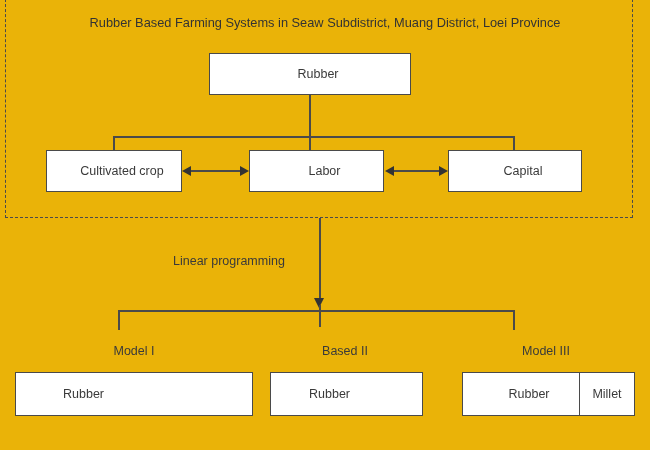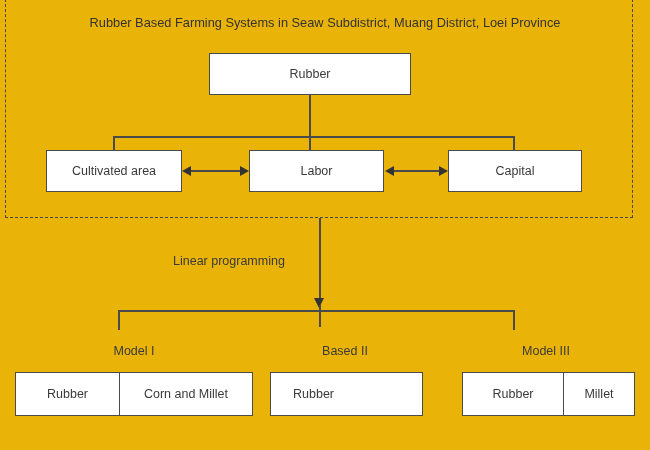--- a/index.html
+++ b/index.html
@@ -35,20 +35,21 @@
   }
   
   .node {
     position: absolute;
     box-sizing: border-box;
     border: 1.5px solid #4a4a4a;
     background: #ffffff;
     display: flex;
     flex-direction: row;
     align-items: stretch;
+    padding-left: 16px;
   }
   .cell {
     flex: 1 1 auto;
     display: flex;
     align-items: center;
     justify-content: center;
     color: #3a3a3a;
     font-size: 12.5px;
     white-space: nowrap;
     box-sizing: border-box;
@@ -103,21 +104,21 @@
 
   <div class="vline" style="left:309px; top:95px; height:56px;"></div>
 
   <div class="hline" style="left:113px; top:136px; width:401px;"></div>
 
   <div class="vline" style="left:113px; top:136px; height:15px;"></div>
 
   <div class="vline" style="left:513px; top:136px; height:15px;"></div>
 
   <div class="node" style="left:46px; top:150px; width:136px; height:42px;">
-    <div class="cell">Cultivated area</div>
+    <div class="cell">Cultivated crop</div>
   </div>
 
   <div class="node" style="left:448px; top:150px; width:134px; height:42px;">
     <div class="cell">Capital</div>
   </div>
 
   <div class="node" style="left:249px; top:150px; width:135px; height:42px;">
     <div class="cell">Labor</div>
   </div>
 
@@ -141,21 +142,20 @@
   <div class="vline" style="left:118px; top:310px; height:20px;"></div>
 
   <div class="vline" style="left:513px; top:310px; height:20px;"></div>
 
   <div class="txt" style="left:134px; top:344px; transform:translateX(-50%);">Model I</div>
   <div class="txt" style="left:345px; top:344px; transform:translateX(-50%);">Based II</div>
   <div class="txt" style="left:546px; top:344px; transform:translateX(-50%);">Model III</div>
 
   <div class="node" style="left:15px; top:372px; width:238px; height:44px;">
     <div class="cell" style="flex:0 0 103px;">Rubber</div>
-    <div class="cell">Corn and Millet</div>
   </div>
 
   <div class="node" style="left:270px; top:372px; width:153px; height:44px;">
     <div class="cell" style="flex:0 0 85px;">Rubber</div>
   </div>
 
   <div class="node" style="left:462px; top:372px; width:173px; height:44px;">
     <div class="cell" style="flex:0 0 100px;">Rubber</div>
     <div class="cell">Millet</div>
   </div>

